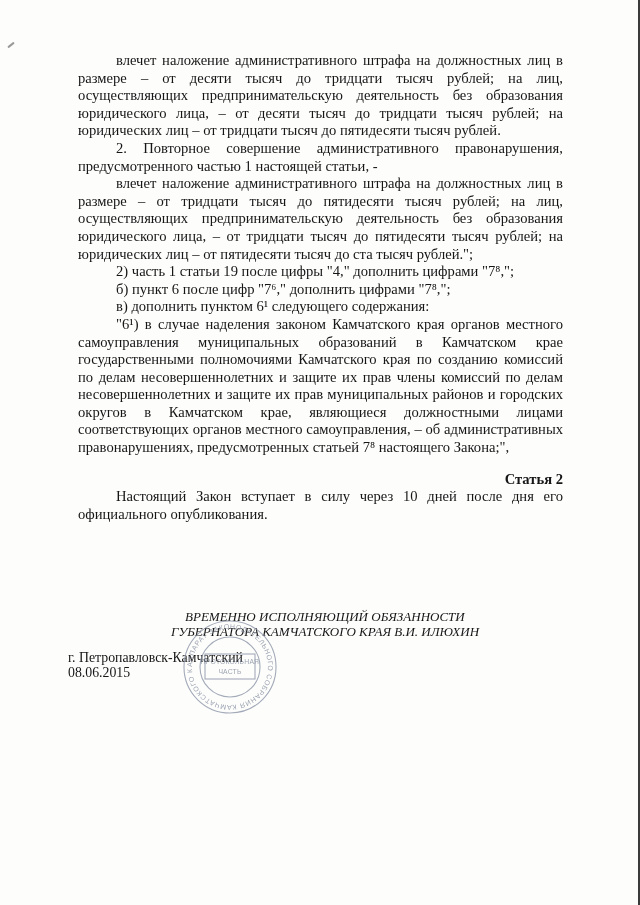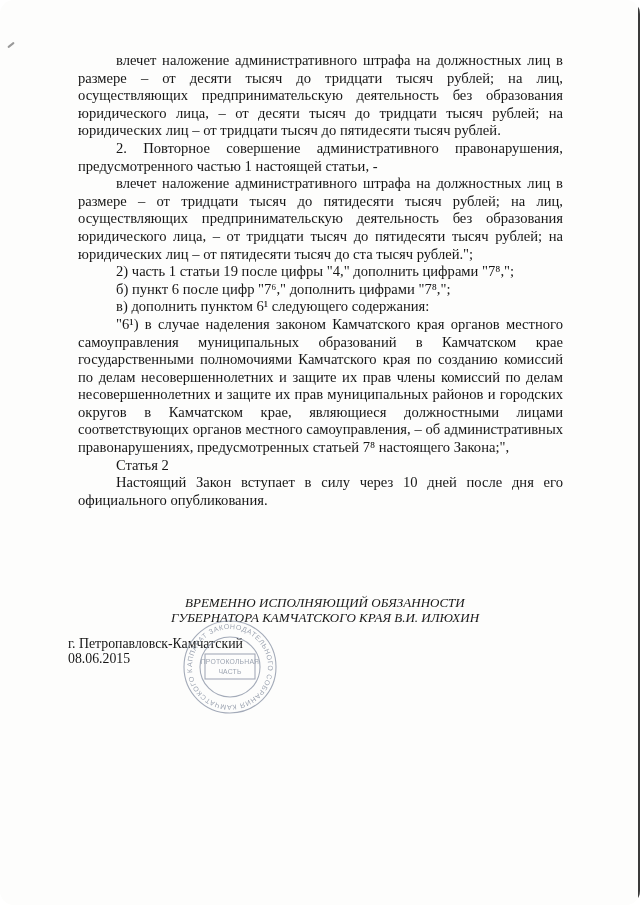--- a/index.html
+++ b/index.html
@@ -5,21 +5,20 @@
   * { margin: 0; padding: 0; box-sizing: border-box; }
   html, body { background: #ffffff; }
   .page {
     position: relative;
     width: 640px;
     height: 905px;
     background: #fdfdfc;
     color: #161616;
     font-family: "Liberation Serif", "DejaVu Serif", serif;
     overflow: hidden;
-    border-radius: 14px;
   }
   .edge-right {
     position: absolute;
     top: 0; right: 0;
     width: 2px; height: 100%;
     background: #3a3a3a;
   }
   .scan-mark {
     position: absolute;
     left: 7px; top: 44px;
@@ -31,22 +30,24 @@
   .content { padding: 52px 77px 0 78px; }
   .para {
     font-size: 14.6px;
     line-height: 17.6px;
     text-align: justify;
     text-indent: 38px;
   }
   .article-heading {
     font-size: 14.6px;
     line-height: 17.6px;
-    font-weight: normal;
+    font-weight: bold;
     text-indent: 38px;
+    margin-top: 14px;
+    text-align: right;
   }
   .signature {
     margin-top: 86px;
     font-size: 13px;
     line-height: 15px;
     white-space: nowrap;
     font-style: italic;
   }
   .sig-line-1 { margin-left: 107px; }
   .sig-line-2 { margin-left: 93px; }

